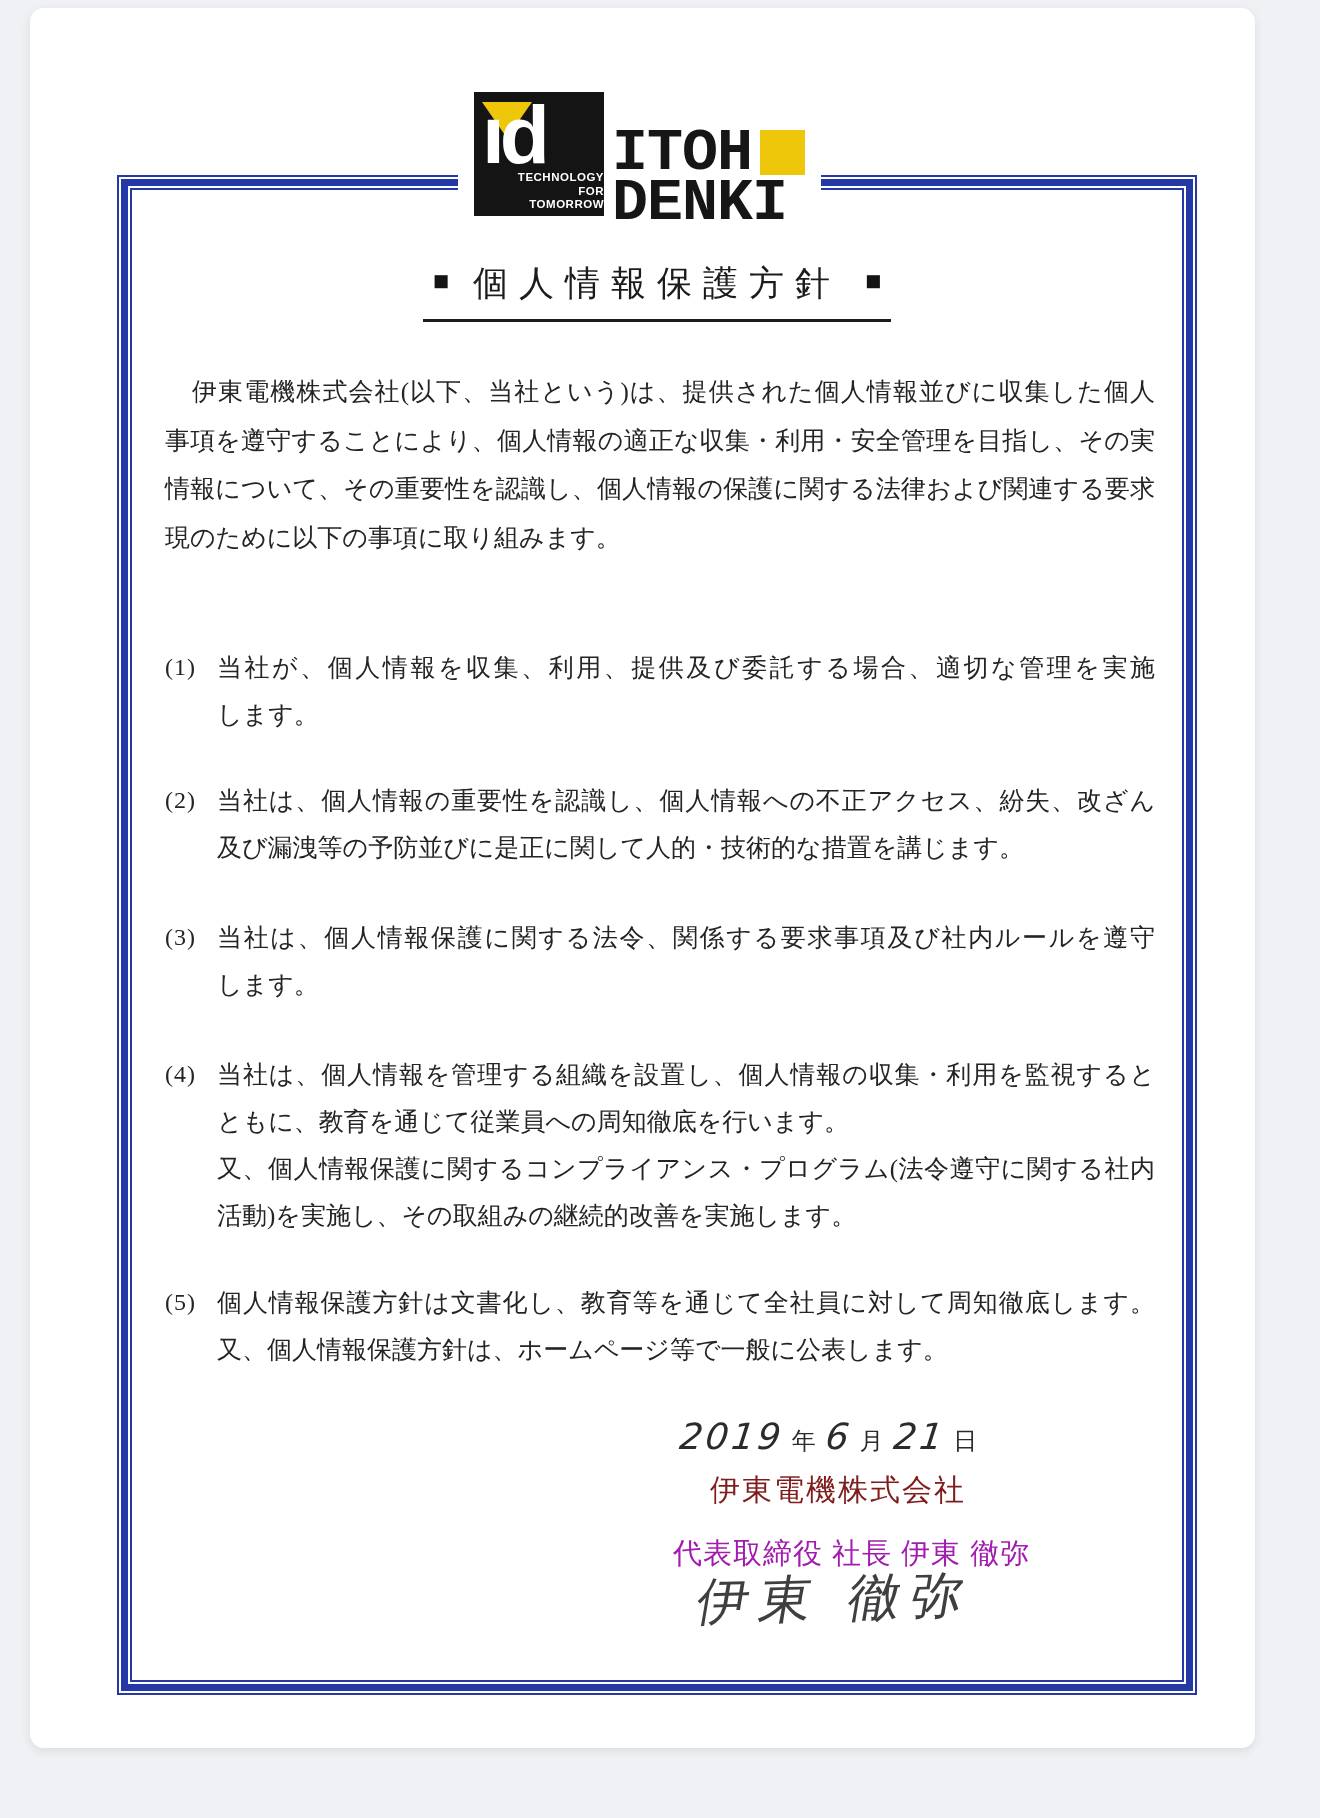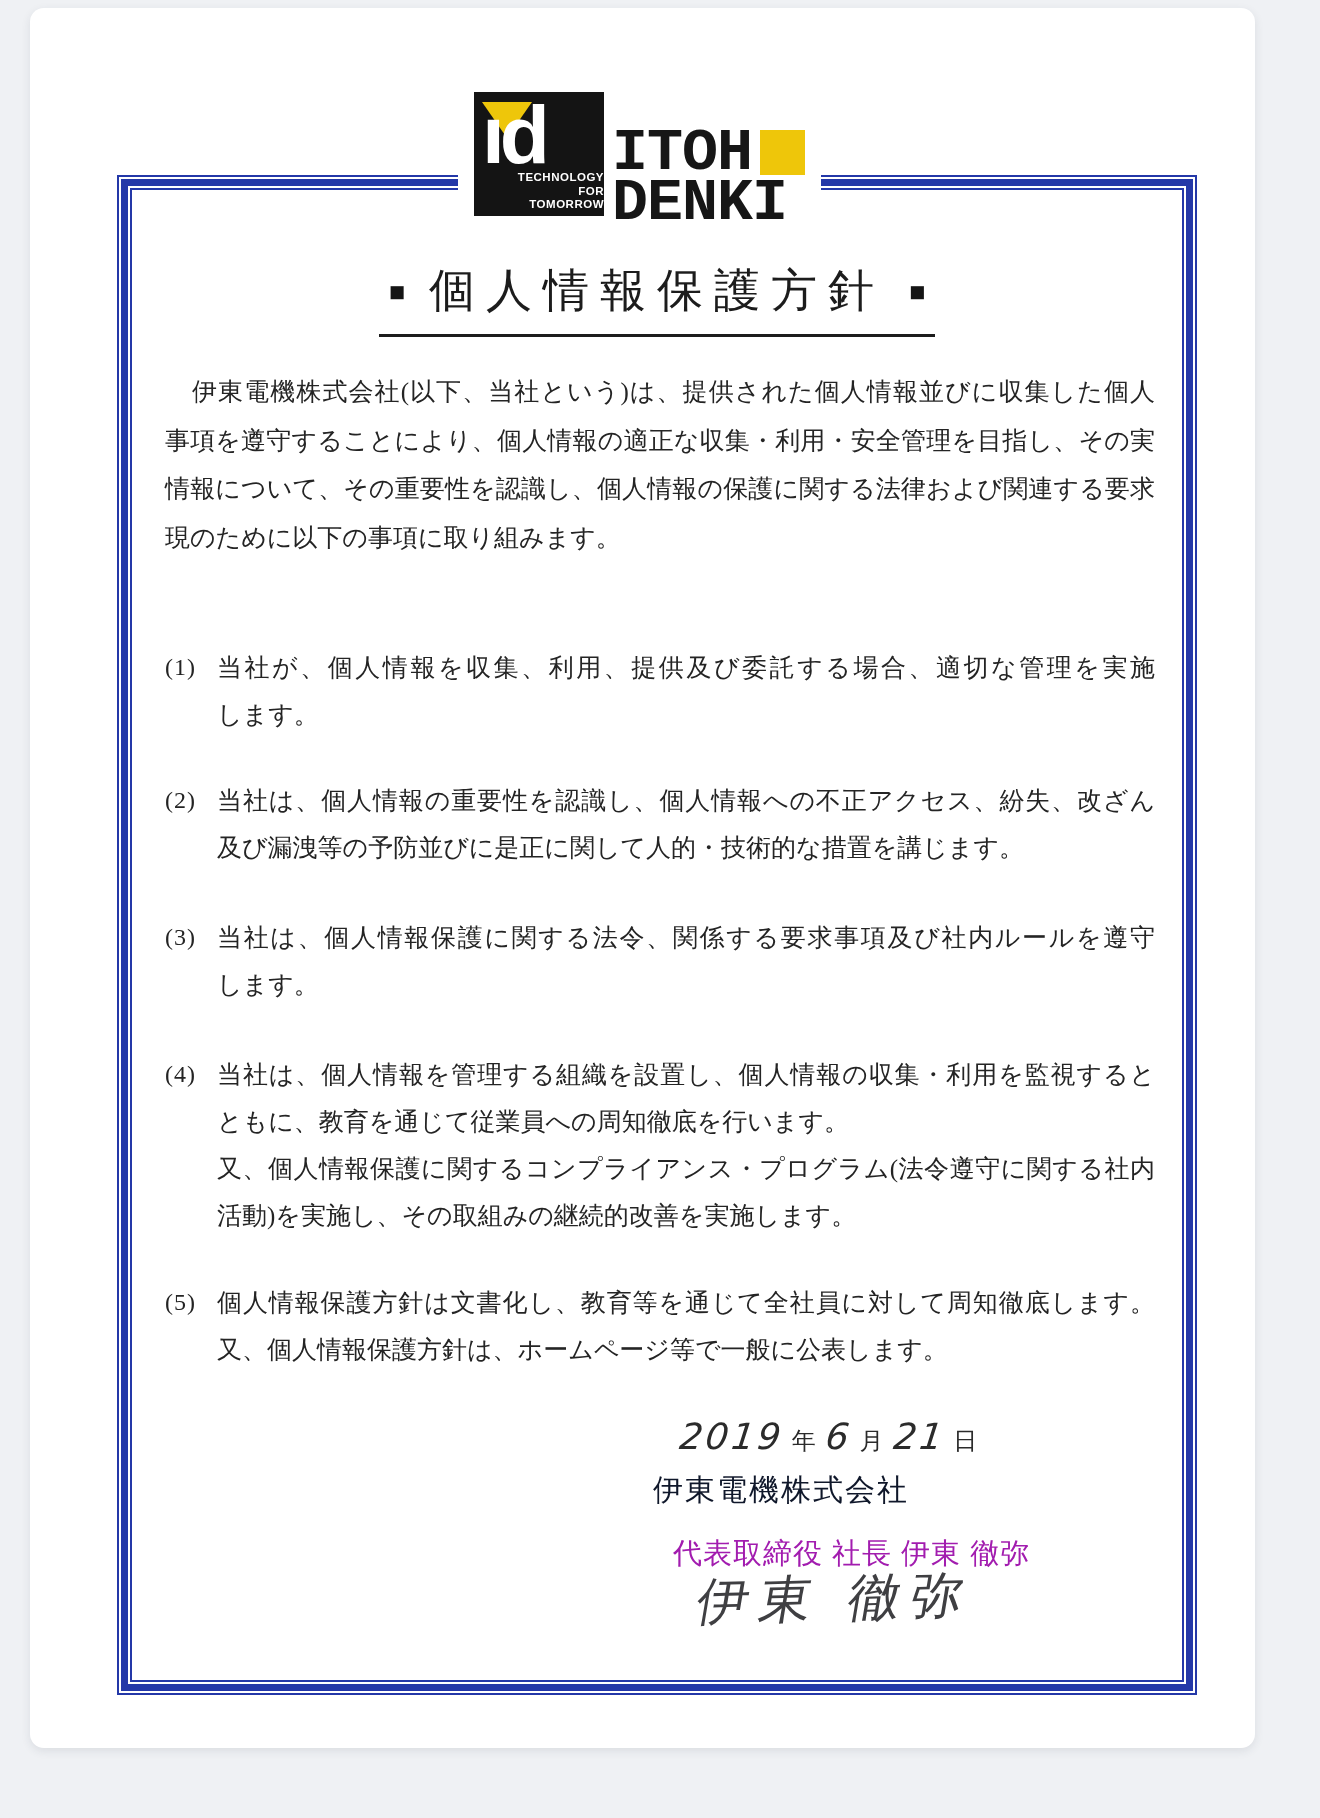--- a/index.html
+++ b/index.html
@@ -59,21 +59,21 @@
   .word-itoh,.word-denki{font-size:60px;line-height:50px;letter-spacing:-1px;}
   .ysq{width:45px;height:45px;background:#eec60a;margin-left:8px;margin-top:2px;flex:none;}
   
   .title-wrap{
     position:absolute;left:87px;top:252px;width:1080px;text-align:center;z-index:2;
   }
   .title-inner{
     display:inline-block;border-bottom:3px solid #1c1c1c;padding:0 10px 12px 10px;
   }
   .tsq{font-size:27px;vertical-align:5px;color:#141414;}
-  .ttext{font-size:46px;letter-spacing:11px;margin:0 20px;color:#1c1c1c;}
+  .ttext{font-size:35px;letter-spacing:11px;margin:0 20px;color:#1c1c1c;}
   
   .intro{
     position:absolute;left:135px;top:360px;width:990px;
     font-size:25px;line-height:48.5px;
   }
   .intro .ln.first{text-indent:27px;}
   .j{text-align:justify;text-align-last:justify;}
   .item{
     position:absolute;left:135px;width:990px;display:grid;
     grid-template-columns:52px 1fr;font-size:25px;line-height:47px;
@@ -84,22 +84,22 @@
   .dateline{
     position:absolute;left:650px;top:1408px;font-size:25px;color:#2b2b2b;
     white-space:nowrap;
   }
   .hand{
     font-family:"DejaVu Sans",sans-serif;font-style:italic;font-size:36px;
     display:inline-block;transform:skewX(-7deg);letter-spacing:3px;color:#2b2b2b;
   }
   .dsuf{font-size:24px;margin:0 10px 0 8px;}
   .company{
-    position:absolute;left:623px;top:1462px;font-size:30px;letter-spacing:2px;
-    font-family:"Liberation Sans","DejaVu Sans",sans-serif;color:#0f172a;
+    position:absolute;left:680px;top:1462px;font-size:30px;letter-spacing:2px;
+    font-family:"Liberation Sans","DejaVu Sans",sans-serif;color:#7f1d1d;
   }
   .rep{
     position:absolute;left:643px;top:1526px;font-size:29px;letter-spacing:1px;
     font-family:"Liberation Sans","DejaVu Sans",sans-serif;color:#a21caf;
   }
   .sig{
     position:absolute;left:668px;top:1556px;font-size:52px;letter-spacing:10px;
     font-family:"DejaVu Sans",sans-serif;color:#2f2f33;
     transform:skewX(-11deg) rotate(-1.5deg);opacity:0.92;white-space:nowrap;
   }

